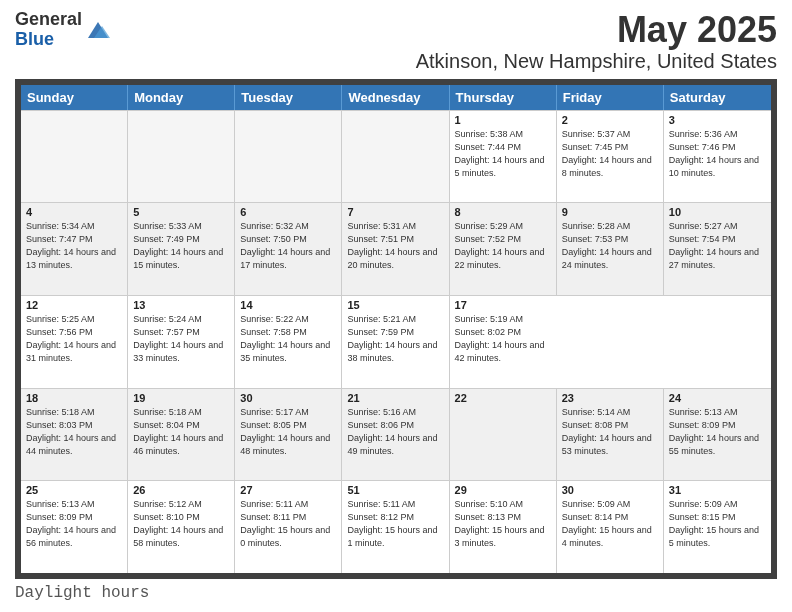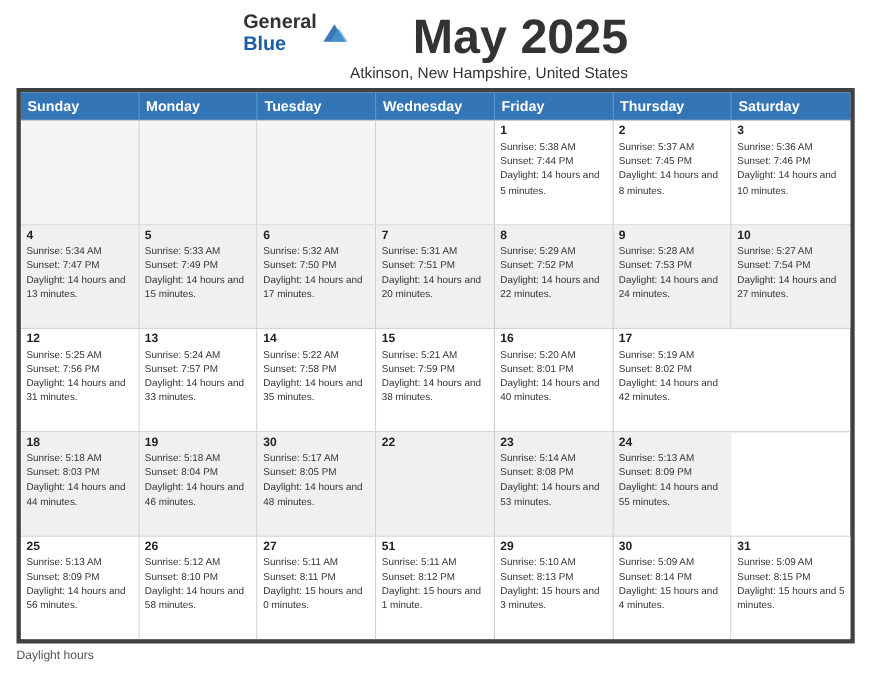--- a/index.html
+++ b/index.html
@@ -12,21 +12,21 @@
     }
     .page {
       width: 792px;
       height: 612px;
       padding: 10px 15px 10px 15px;
       display: flex;
       flex-direction: column;
     }
     .header {
       display: flex;
-      justify-content: center;
+      justify-content: space-between;
       align-items: flex-start;
       margin-bottom: 6px;
     }
     .logo {
       display: flex;
       align-items: center;
       gap: 0;
     }
     .logo-text {
       font-size: 18px;
@@ -37,34 +37,34 @@
     .logo-text .blue { color: #1a5fa8; margin-top: 19px; }
     .logo-icon {
       width: 28px;
       height: 28px;
       margin-left: 2px;
     }
     .title-block {
       text-align: right;
     }
     .month-title {
-      font-size: 44px;
+      font-size: 36px;
       font-weight: bold;
       color: #333;
       line-height: 1.1;
     }
     .location {
-      font-size: 14px;
+      font-size: 20px;
       color: #333;
     }
     .calendar {
       flex: 1;
       display: flex;
       flex-direction: column;
-      border: 4px solid #404040;
+      border: 6px solid #404040;
     }
     .cal-header-row {
       display: grid;
       grid-template-columns: repeat(7, 1fr);
       background: #3375b5;
     }
     .cal-header-cell {
       color: #fff;
       font-weight: bold;
       font-size: 13px;
@@ -101,22 +101,23 @@
       margin-bottom: 2px;
       color: #222;
     }
     .day-info {
       font-size: 9px;
       line-height: 1.45;
       color: #333;
     }
     .footer {
       margin-top: 5px;
-      font-size: 11px;
+      font-size: 16px;
       color: #555;
+      font-family: Liberation Mono, monospace;
     }
   </style>
 </head>
 <body>
 
 <div class="page">
   <div class="header">
     <div class="logo">
       <div>
         <div style="display:flex;align-items:center;">
@@ -136,22 +137,22 @@
       <div class="location">Atkinson, New Hampshire, United States</div>
     </div>
   </div>
 
   <div class="calendar">
     <div class="cal-header-row">
     <div class="cal-header-cell">Sunday</div>
         <div class="cal-header-cell">Monday</div>
         <div class="cal-header-cell">Tuesday</div>
         <div class="cal-header-cell">Wednesday</div>
+        <div class="cal-header-cell">Thursday</div>
         <div class="cal-header-cell">Friday</div>
-        <div class="cal-header-cell">Thursday</div>
         <div class="cal-header-cell">Saturday</div>
       </div>
     <div class="cal-body">
     <div class="cal-week">
           <div class="cal-cell empty"></div>
           <div class="cal-cell empty"></div>
           <div class="cal-cell empty"></div>
           <div class="cal-cell empty"></div>
           <div class="cal-cell">
             <div class="day-num">1</div>
@@ -249,27 +250,20 @@
 and 35 minutes.</div>
           </div>
           <div class="cal-cell">
             <div class="day-num">15</div>
             <div class="day-info">Sunrise: 5:21 AM
 Sunset: 7:59 PM
 Daylight: 14 hours
 and 38 minutes.</div>
           </div>
           <div class="cal-cell">
-            <div class="day-num">16</div>
-            <div class="day-info">Sunrise: 5:20 AM
-Sunset: 8:01 PM
-Daylight: 14 hours
-and 40 minutes.</div>
-          </div>
-          <div class="cal-cell">
             <div class="day-num">17</div>
             <div class="day-info">Sunrise: 5:19 AM
 Sunset: 8:02 PM
 Daylight: 14 hours
 and 42 minutes.</div>
           </div>
         </div>
         <div class="cal-week">
           <div class="cal-cell shade">
             <div class="day-num">18</div>
@@ -284,20 +278,27 @@
 Sunset: 8:04 PM
 Daylight: 14 hours
 and 46 minutes.</div>
           </div>
           <div class="cal-cell shade">
             <div class="day-num">30</div>
             <div class="day-info">Sunrise: 5:17 AM
 Sunset: 8:05 PM
 Daylight: 14 hours
 and 48 minutes.</div>
+          </div>
+          <div class="cal-cell shade">
+            <div class="day-num">21</div>
+            <div class="day-info">Sunrise: 5:16 AM
+Sunset: 8:06 PM
+Daylight: 14 hours
+and 49 minutes.</div>
           </div>
           <div class="cal-cell shade">
             <div class="day-num">22</div>
           </div>
           <div class="cal-cell shade">
             <div class="day-num">23</div>
             <div class="day-info">Sunrise: 5:14 AM
 Sunset: 8:08 PM
 Daylight: 14 hours
 and 53 minutes.</div>

